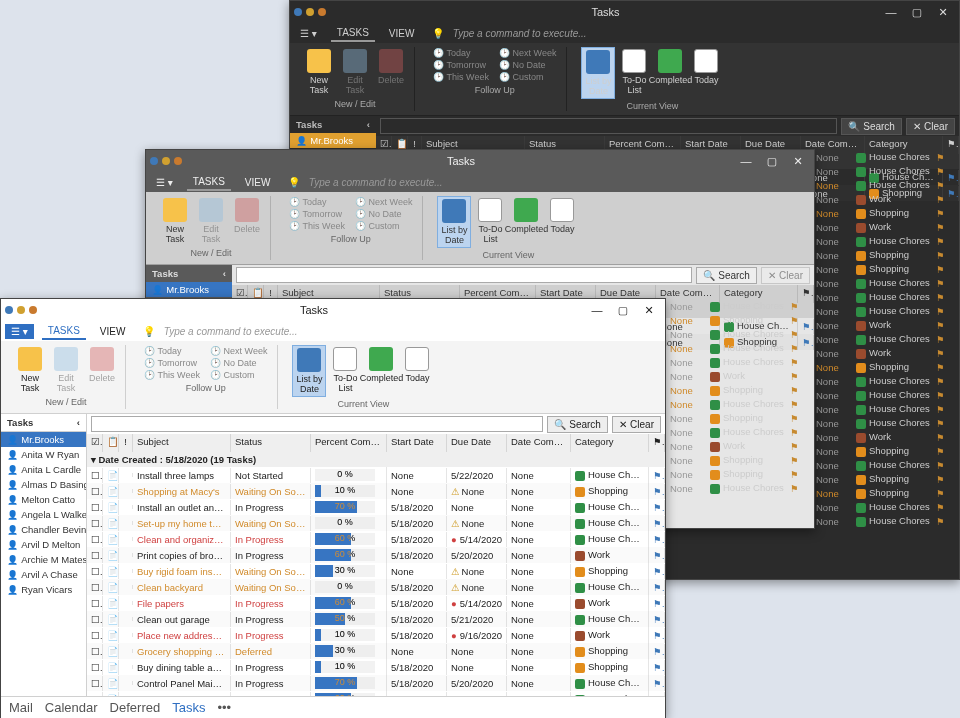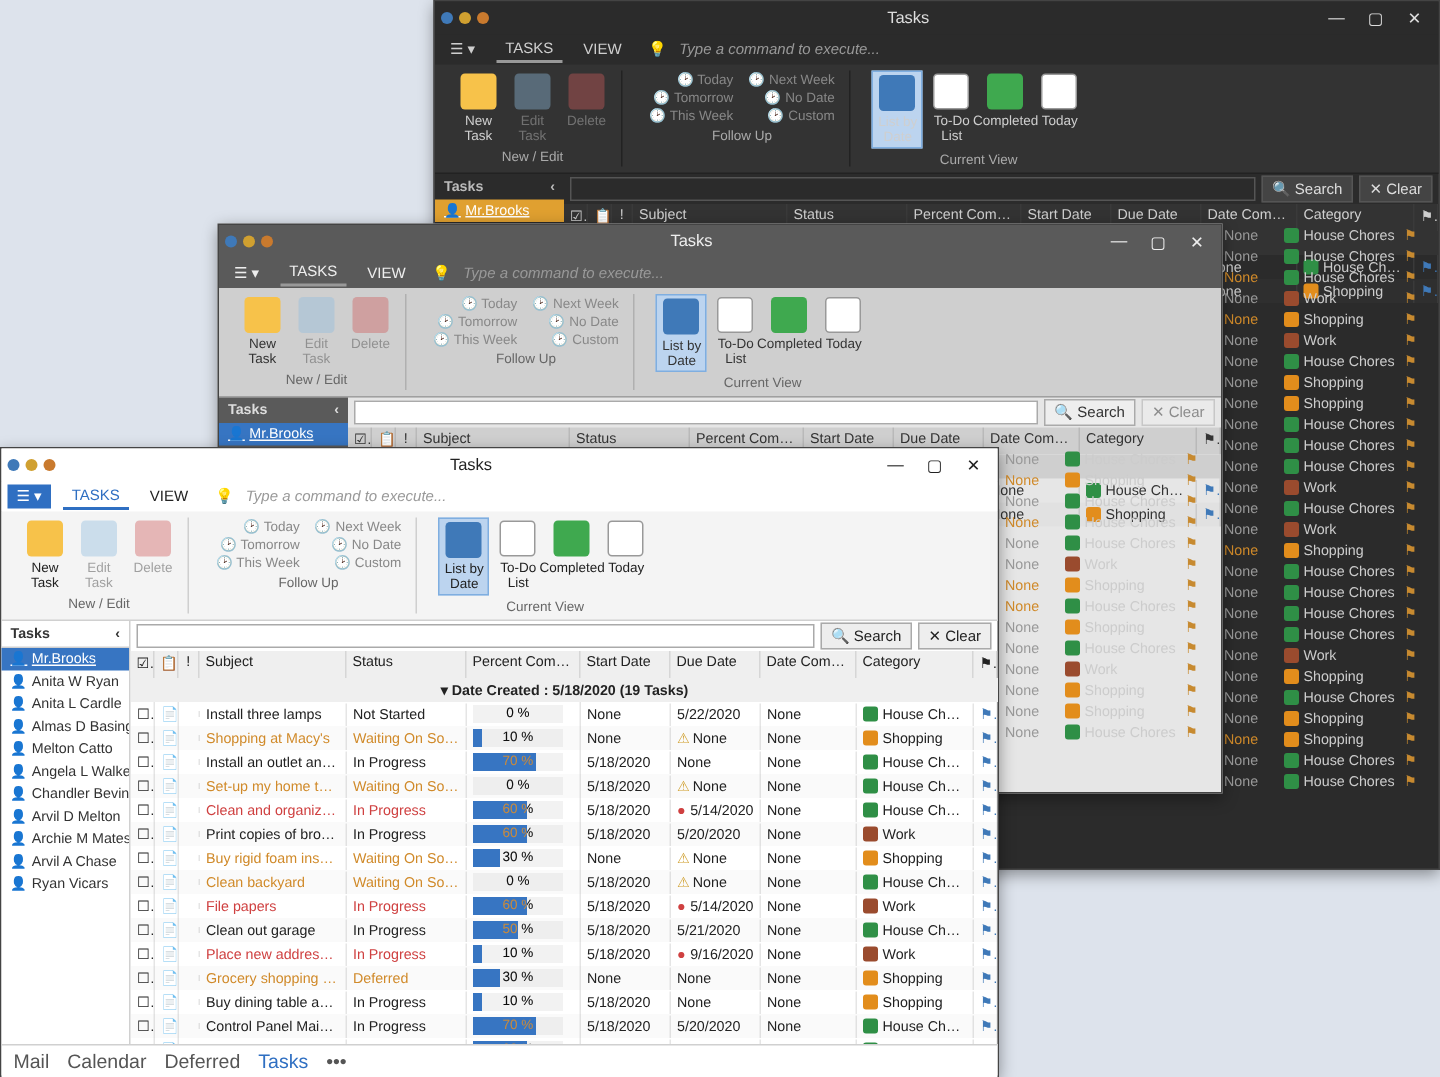--- a/index.html
+++ b/index.html
@@ -42,60 +42,60 @@
 .ribbon-group { display: flex; flex-direction: column; align-items: center; padding: 0 6px; border-right: 1px solid rgba(0,0,0,.15); }
 .dark .ribbon-group { border-right: 1px solid #222; }
 .ribbon-group:last-child { border-right: none; }
 .ribbon-buttons { display: flex; gap: 2px; }
 .rbtn { width: 34px; display: flex; flex-direction: column; align-items: center; padding: 2px; font-size: 9px; text-align: center; cursor: pointer; }
 .rbtn .ico { width: 24px; height: 24px; border-radius: 3px; margin-bottom: 2px; }
 .rbtn.disabled { opacity: .4; }
 .rbtn.selected { background: #bcd4ef; border: 1px solid #7faee0; }
 .ribbon-group .grp-label { font-size: 9px; color: #666; margin-top: 2px; }
 .dark .ribbon-group .grp-label { color: #aaa; }
-.linklist { display: flex; flex-direction: column; font-size: 9px; color: #888; text-align: right; }
+.linklist { display: flex; flex-direction: column; font-size: 9px; color: #888; }
 .linklist span { padding: 1px 4px; cursor: pointer; }
 
 
 .ico-new  { background: #f7c24a; }
 .ico-edit { background: #8fbde0; }
 .ico-del  { background: #cf5b5b; }
 .ico-list { background: #3f79b8; }
 .ico-todo { background: #fff; border: 1px solid #999; }
 .ico-done { background: #3fa94f; border-radius: 12px; }
 .ico-today{ background: #fff; border: 1px solid #999; }
 
 
 .side { width: 86px; font-size: 9.5px; }
 .dark .side { background: #2b2b2b; color: #bbb; }
 .medium .side { background: #5a5a5a; color: #ddd; }
 .light .side { background: #fff; color: #333; }
 .side-header { padding: 3px 6px; font-weight: bold; }
 .side-item { padding: 2px 6px; cursor: pointer; white-space: nowrap; overflow: hidden; }
 .side-item::before { content: "👤"; margin-right: 3px; font-size: 9px; }
-.side-item.sel { background: #3775c2; color: #fff; text-decoration: underline; }
+.side-item.sel { background: #3775c2; color: #fff; }
 .dark .side-item.sel { background: #e0a030; color: #fff; }
 
 
 .gridwrap { flex: 1; display: flex; flex-direction: column; overflow: hidden; }
 .searchbar { height: 20px; display: flex; align-items: center; padding: 0 4px; gap: 4px; }
 .searchbar input { flex: 1; height: 16px; font-size: 10px; border: 1px solid #aaa; padding: 0 4px; }
 .dark .searchbar input { background: #2b2b2b; border: 1px solid #555; color: #ddd; }
 .searchbar .sbtn { padding: 2px 6px; font-size: 10px; cursor: pointer; border: 1px solid #aaa; background: #eee; }
 .dark .searchbar .sbtn { background: #444; color: #ddd; border: 1px solid #555; }
 
 .hdr { display: flex; height: 18px; font-size: 9.5px; align-items: stretch; }
 .dark .hdr { background: #333; }
 .medium .hdr { background: #cfcfcf; }
 .light .hdr { background: #efefef; }
 .hdr div, .row div.cell { border-right: 1px solid rgba(0,0,0,.1); padding: 2px 4px; overflow: hidden; white-space: nowrap; text-overflow: ellipsis; }
 .dark .hdr div, .dark .row div.cell { border-right: 1px solid #3a3a3a; }
 
 .body { flex: 1; overflow: auto; font-size: 9.5px; }
-.group { padding: 2px 4px; font-weight: bold; text-align: center; }
+.group { padding: 2px 4px; font-weight: bold; }
 .dark .group { background: #333; color: #ccc; }
 .medium .group { background: #cfcfcf; }
 .light .group { background: #efefef; }
 .group::before { content: "▾ "; }
 
 .row { display: flex; height: 16px; align-items: center; }
 .row:nth-child(even) { background: rgba(0,0,0,.02); }
 .dark .row { color: #ccc; }
 .dark .row:nth-child(even) { background: rgba(255,255,255,.02); }
 

